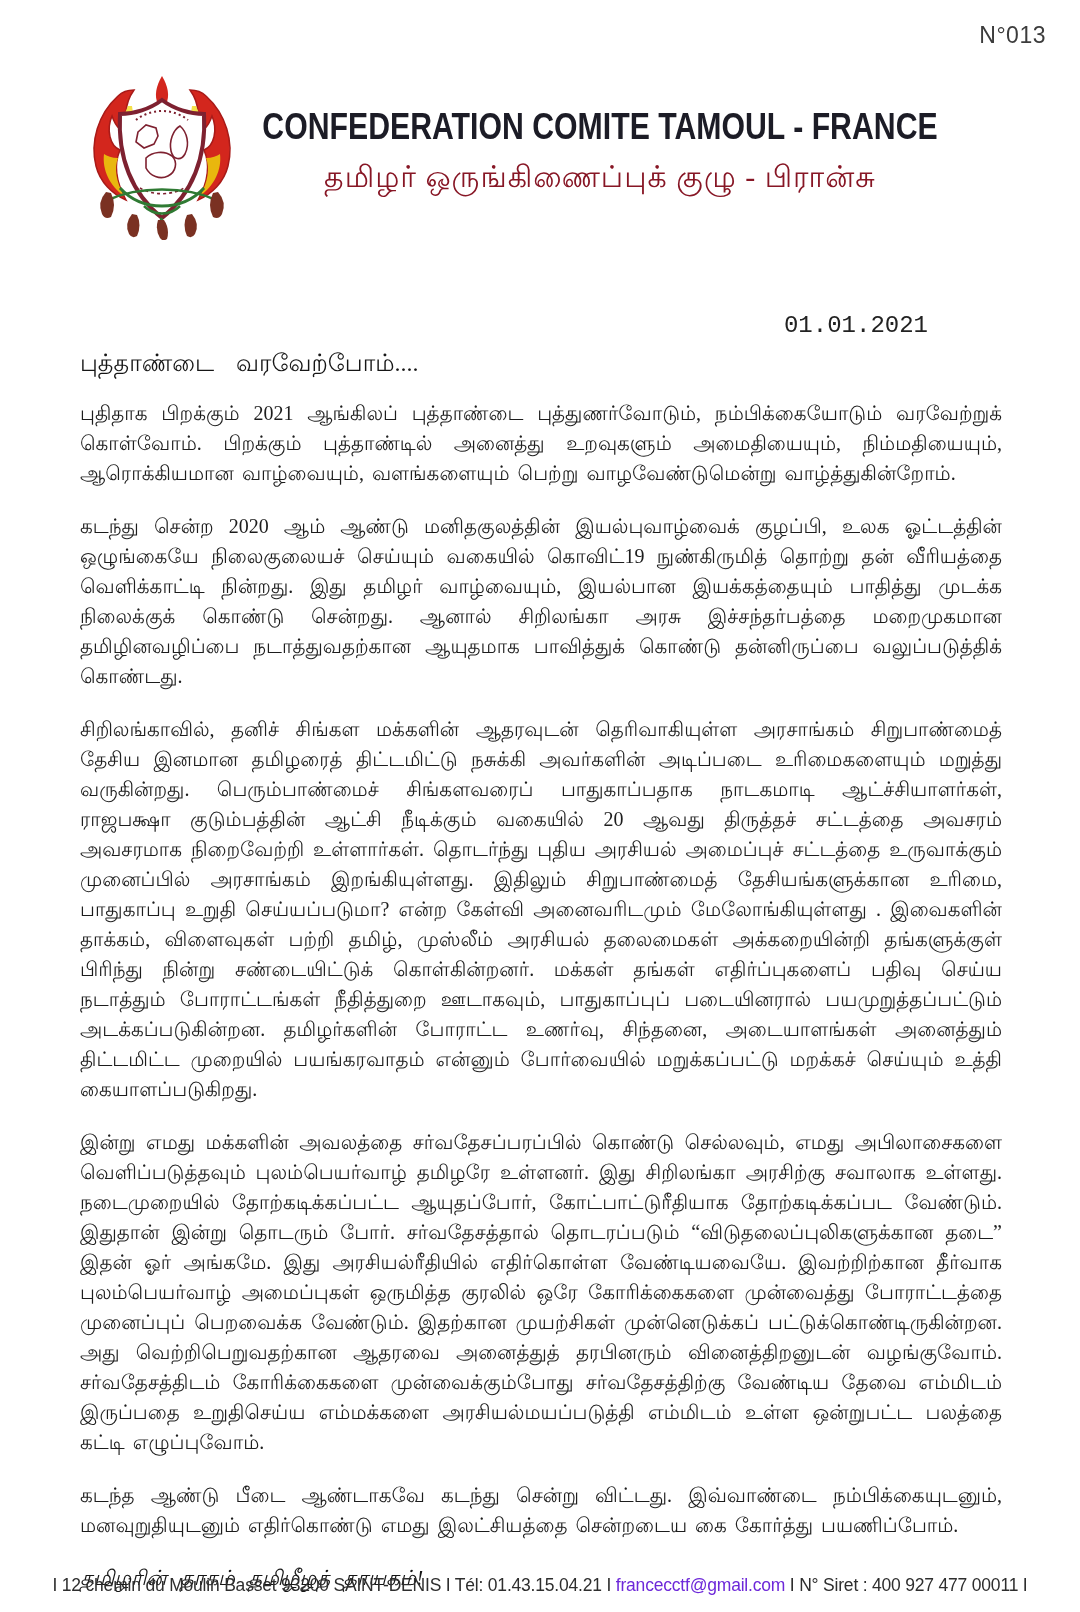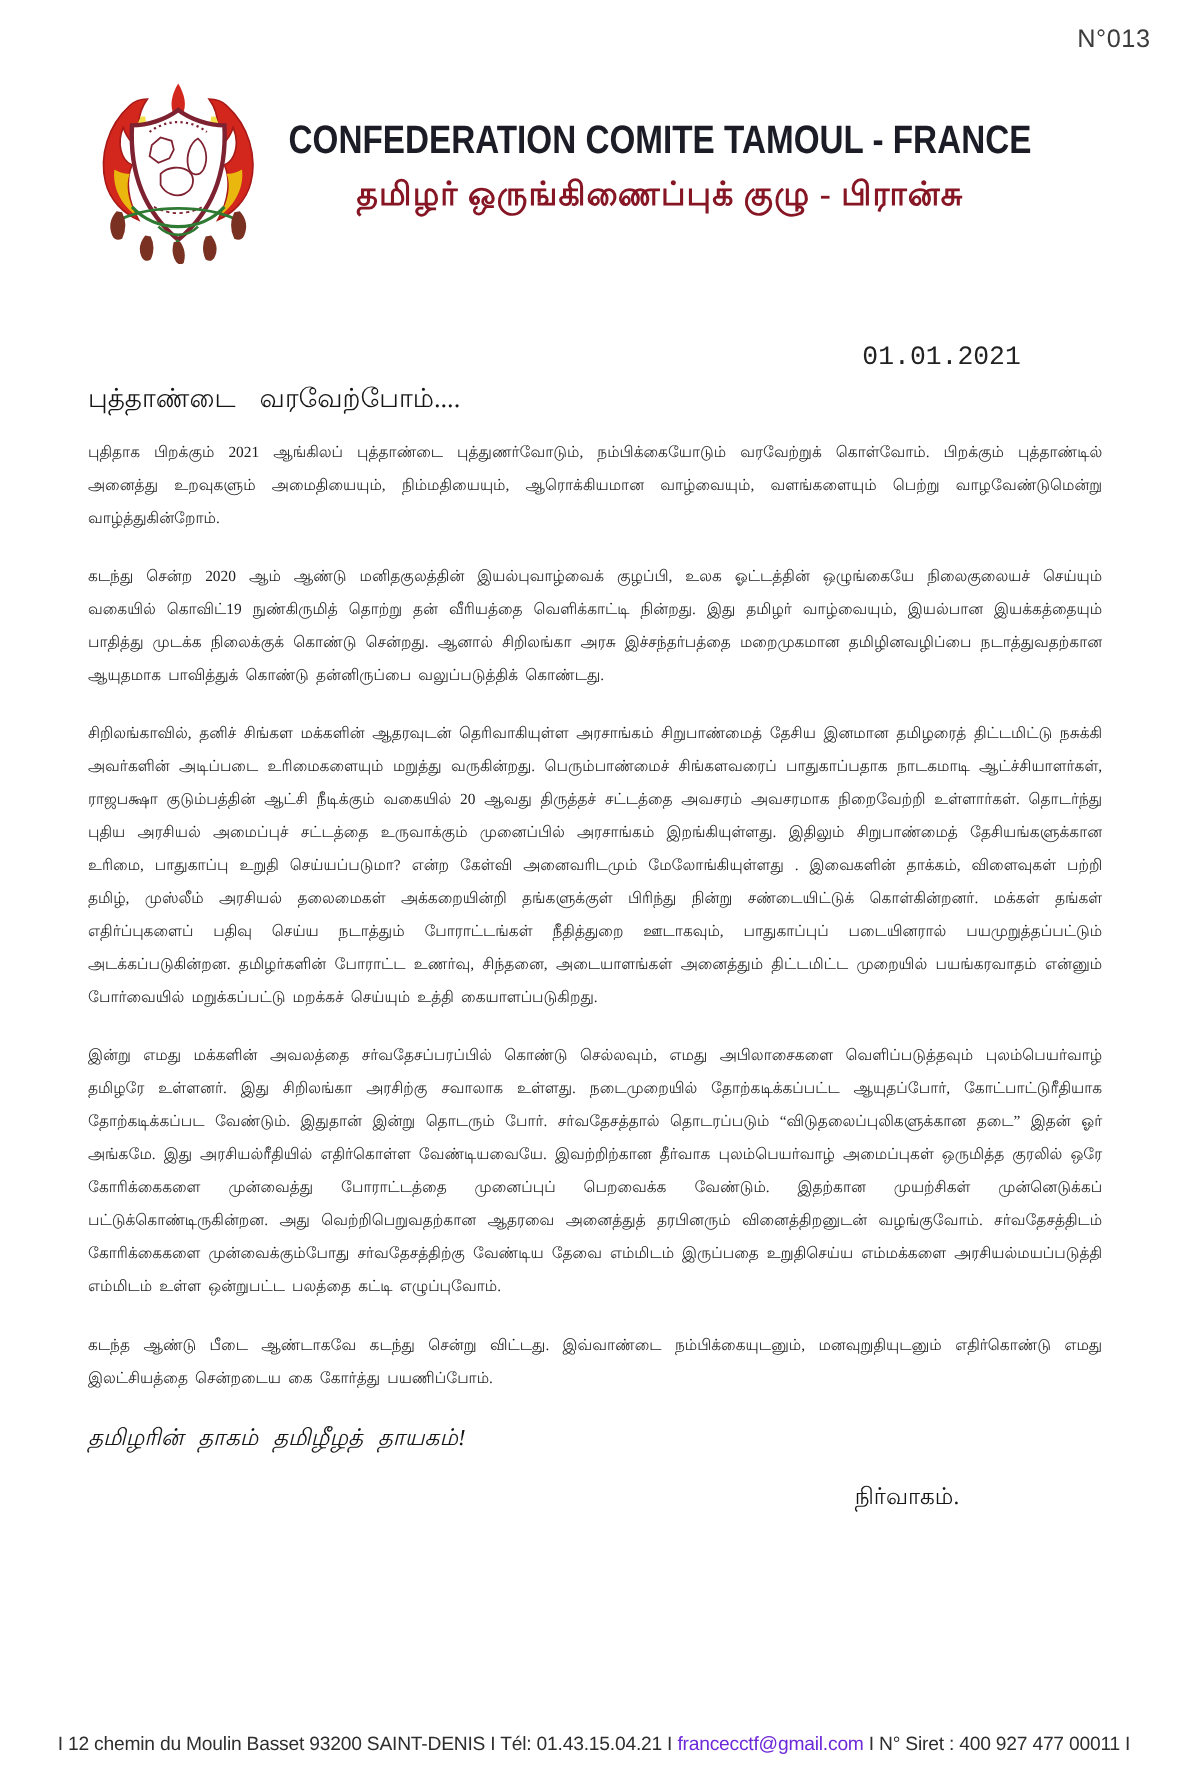--- a/index.html
+++ b/index.html
@@ -24,38 +24,38 @@
   .org-en-inner{
     display:inline-block;
     font-family:"Liberation Sans", sans-serif;
     font-weight:bold;font-size:36px;letter-spacing:0px;
     color:#1c1c26;
     transform:scaleX(.84);transform-origin:center;
   }
   .org-ta{
     position:absolute;left:160px;top:160px;width:880px;
     text-align:center;
-    font-weight:bold;font-size:30px;color:#871625;
+    font-weight:normal;font-size:30px;color:#871625;
     letter-spacing:1px;
   }
   .date{
     position:absolute;top:312px;right:152px;
     font-size:24px;color:#222;font-family:Liberation Mono, monospace;
   }
   .content{
     position:absolute;left:80px;top:350px;width:922px;
   }
   .heading{
     margin:0 0 18px 0;
     font-size:24px;font-weight:normal;
     word-spacing:16px;color:#161616;
   }
   .para{
     margin:0 0 23px 0;
-    font-size:14px;line-height:30px;
+    font-size:20px;line-height:30px;
     text-align:justify;word-spacing:3px;color:#1d1d1d;
   }
   .slogan{
     margin:6px 0 0 0;
     font-size:21px;line-height:30px;word-spacing:8px;color:#161616;font-style:italic;
   }
   .signature{
     margin:26px 130px 0 0;
     font-size:21px;text-align:right;color:#161616;
   }

